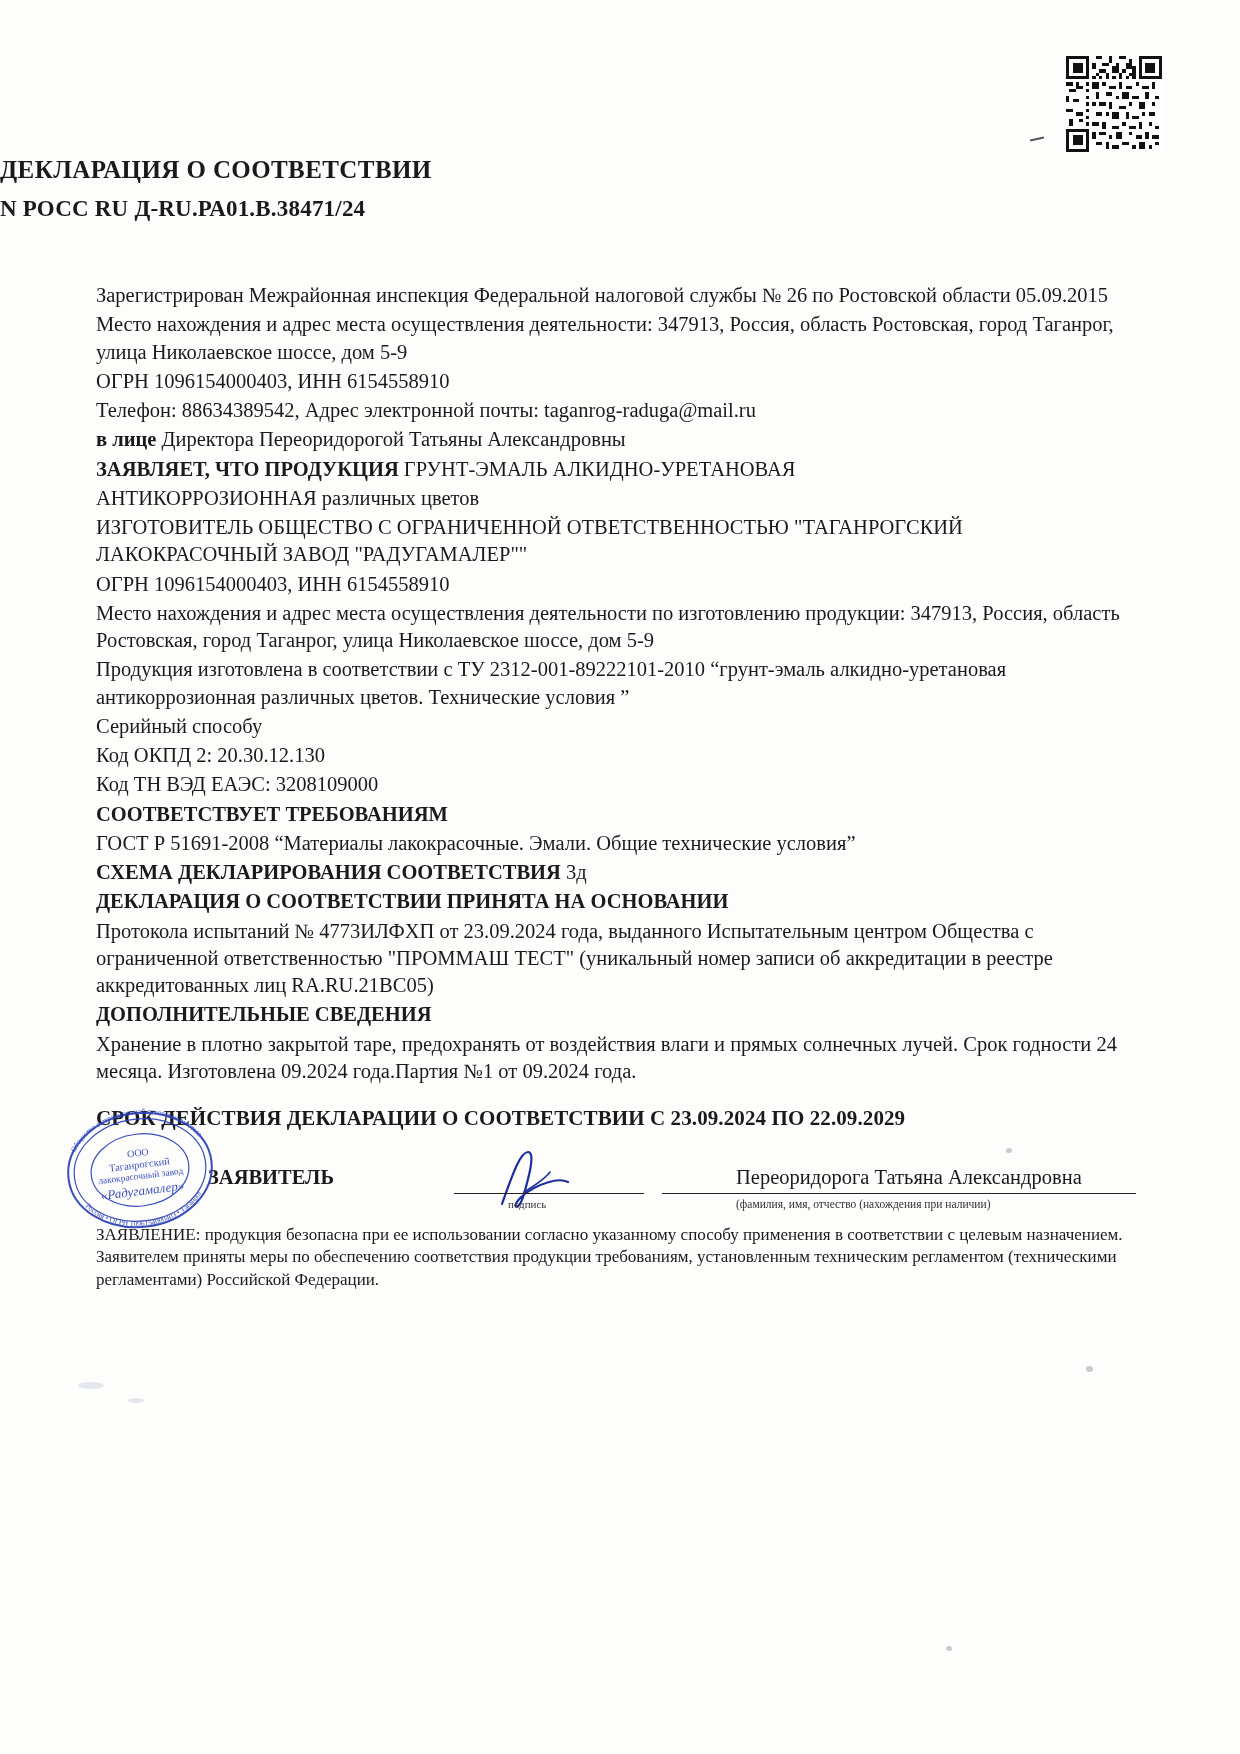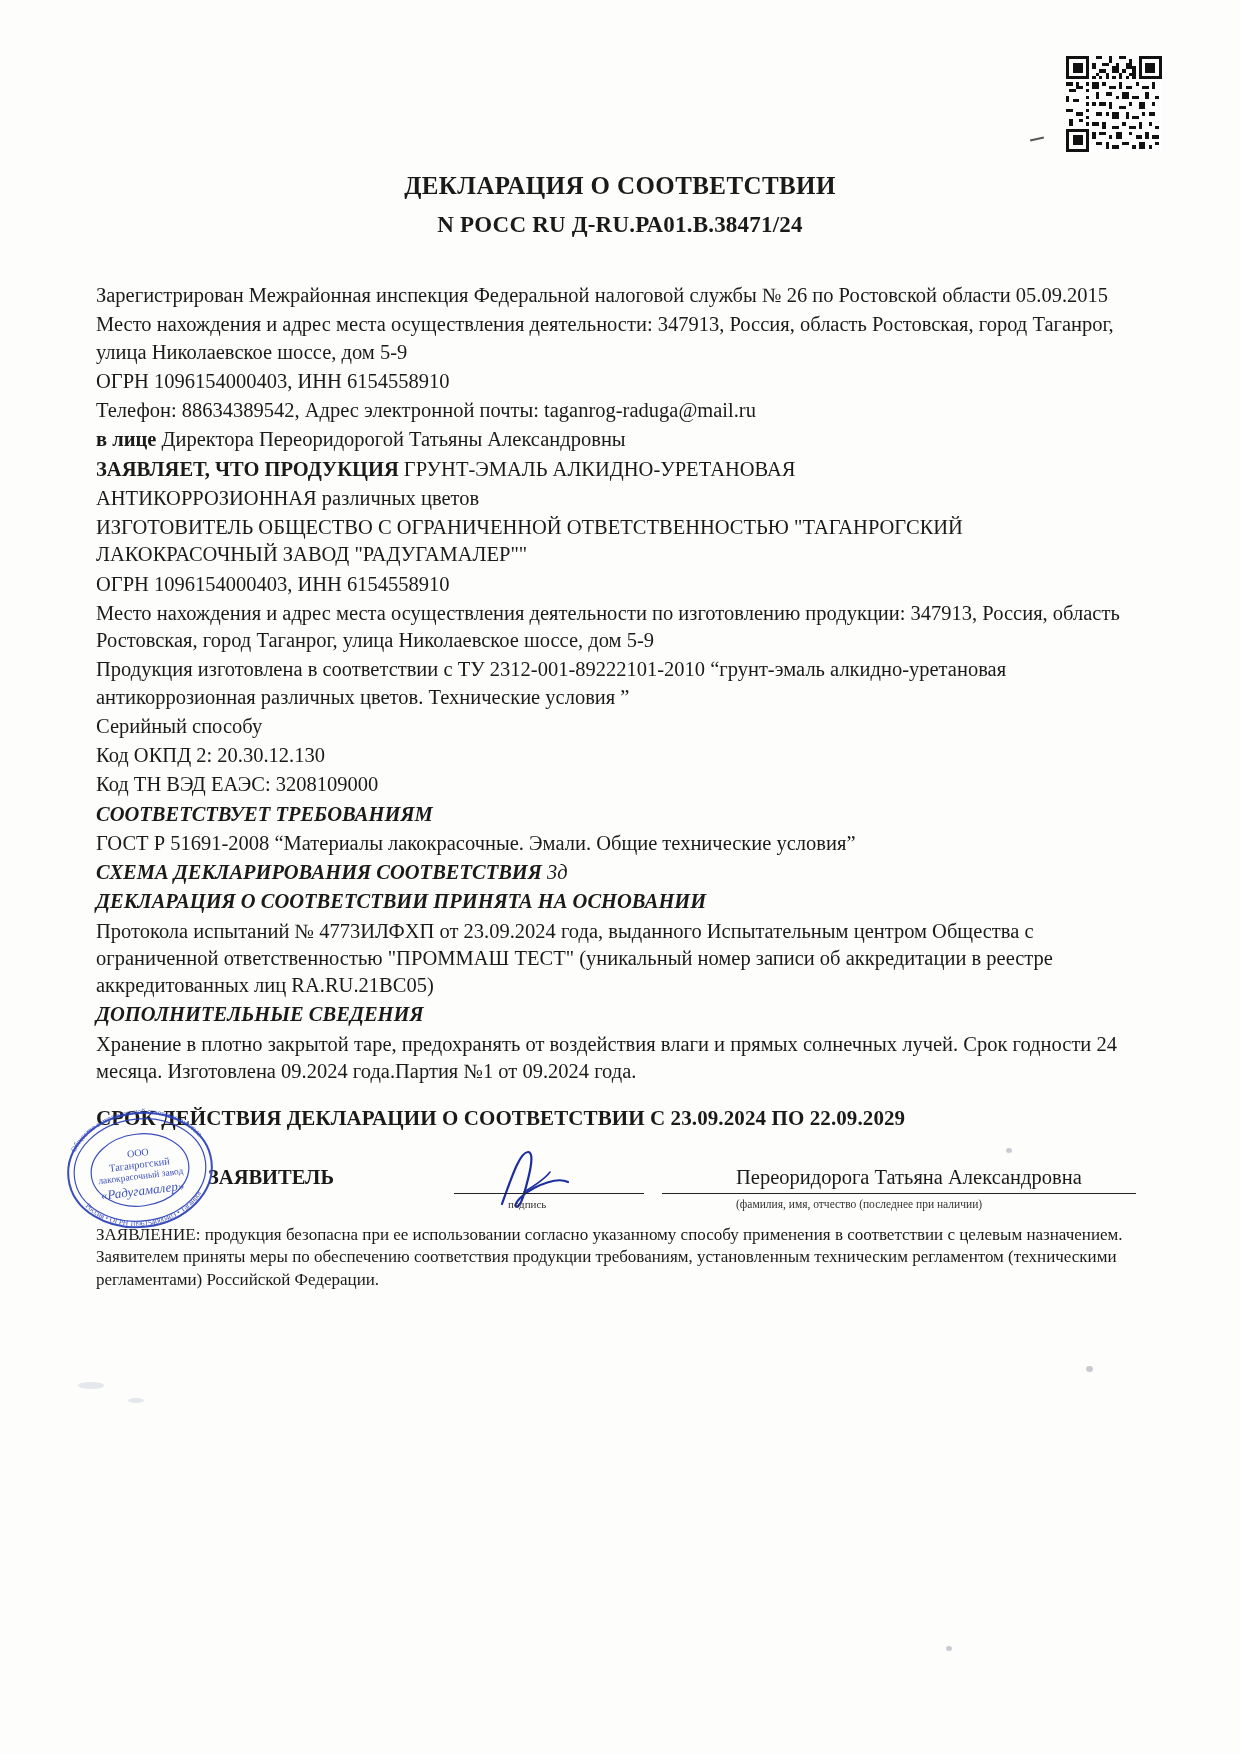--- a/index.html
+++ b/index.html
@@ -38,24 +38,24 @@
     right: 196px;
     width: 14px;
     height: 2px;
     background: #555;
     transform: rotate(-12deg);
   }
 
   
   .title-block {
     position: absolute;
-    top: 172px;
+    top: 156px;
     left: 0;
     width: 100%;
-    text-align: center;
+    text-align: left;
   }
   .title-line1 {
     font-size: 25px;
     font-weight: bold;
     letter-spacing: 0.4px;
   }
   .title-line2 {
     font-size: 23px;
     font-weight: bold;
     margin-top: 12px;
@@ -71,21 +71,20 @@
     font-size: 20.5px;
     line-height: 1.33;
   }
   .body-block p {
     margin: 0 0 2px 0;
   }
   .b { font-weight: bold; }
   .heading {
     font-weight: bold;
     margin-top: 3px;
-    font-style: italic;
   }
   .indent-code {
     margin-left: 270px;
   }
   .small-gap { margin-top: 6px; }
 
   
   .validity {
     position: absolute;
     top: 1106px;
@@ -379,21 +378,21 @@
 
     <svg class="handsign" viewBox="0 0 130 70" aria-hidden="true">
       <path d="M8 58 C18 30 26 6 34 6 C42 6 34 34 30 48 C27 58 24 62 22 60 C20 58 28 48 40 42 C52 36 66 32 74 36" fill="none" stroke="#1d2e9e" stroke-width="2.2" stroke-linecap="round"></path>
       <path d="M30 46 C40 40 50 34 56 26" fill="none" stroke="#1d2e9e" stroke-width="1.6" stroke-linecap="round"></path>
     </svg>
 
     <div class="sign-line-1"></div>
     <div class="sign-line-2"></div>
     <div class="sign-name">Переоридорога Татьяна Александровна</div>
     <div class="cap-1">подпись</div>
-    <div class="cap-2">(фамилия, имя, отчество (последнее при наличии)</div>
+    <div class="cap-2">(фамилия, имя, отчество (нахождения при наличии)</div>
   </div>
 
   <div class="footnote">ЗАЯВЛЕНИЕ: продукция безопасна при ее использовании согласно указанному способу применения в соответствии с целевым назначением. Заявителем приняты меры по обеспечению соответствия продукции требованиям, установленным техническим регламентом (техническими регламентами) Российской Федерации.</div>
 
   <svg class="stamp" viewBox="0 0 236 152" aria-hidden="true">
     <defs>
       <path id="arcTop" d="M 28 78 A 70 56 0 0 1 168 78"></path>
       <path id="arcBottom" d="M 30 80 A 68 54 0 0 0 166 80"></path>
     </defs>
     <g transform="rotate(-7 98 78)" fill="none" stroke="#2a3fb8" stroke-width="2">

